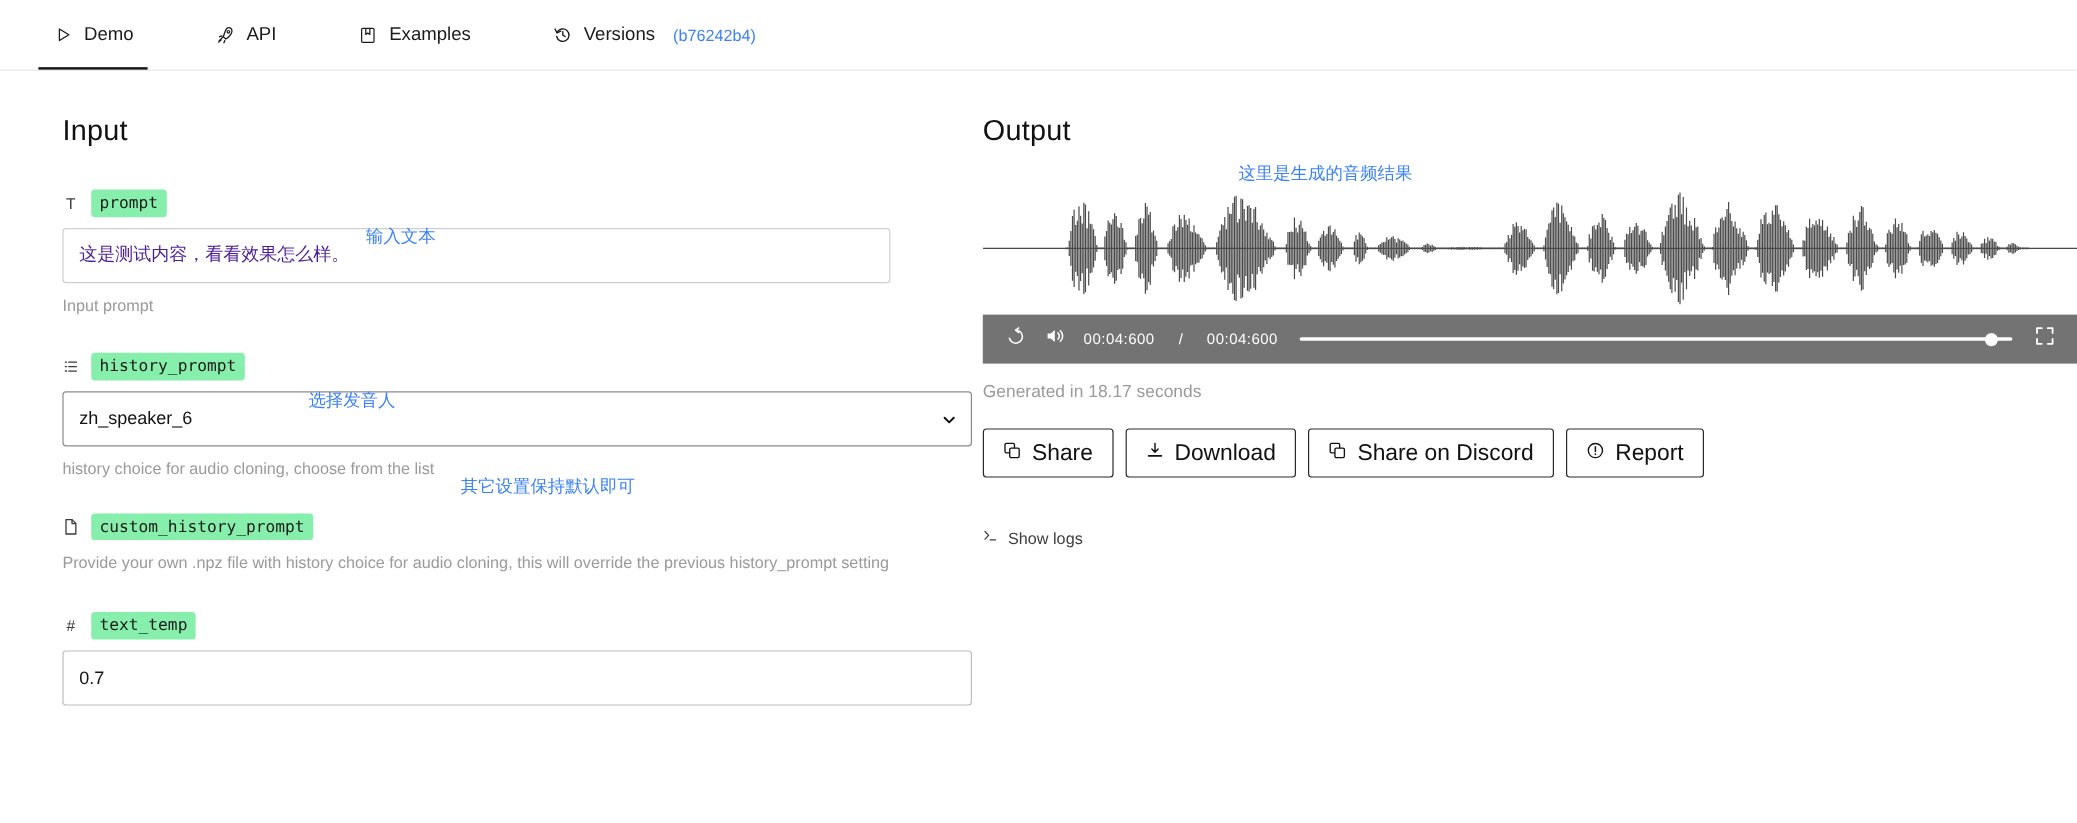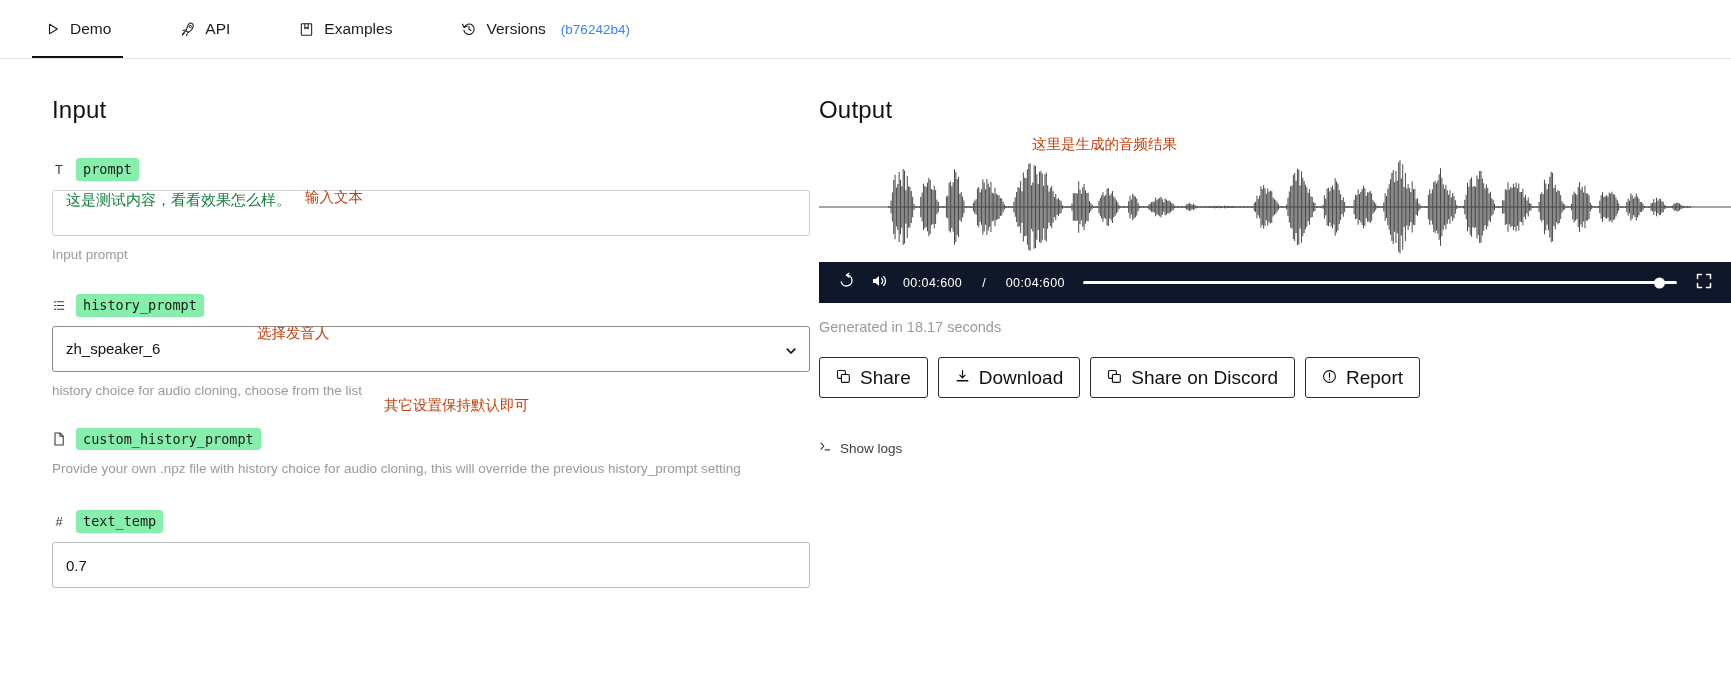--- a/index.html
+++ b/index.html
@@ -50,23 +50,23 @@
   .field-name {
     font-family: "DejaVu Sans Mono", monospace;
     font-size: 13.5px; color: #1a1a1a;
     background: #86efac; padding: 3px 7px; border-radius: 3px; line-height: 1.25;
   }
   .help {
     font-size: 13.5px; color: #9a9a9a; margin-top: 9px; line-height: 1.55; max-width: 760px;
   }
 
   .textbox {
-    width: 758px; height: 46px; border: 1px solid #cfcfcf; border-radius: 3px;
-    display: flex; align-items: flex-start; padding: 0 13px;
-    font-size: 15px; color: #15803d; background: #fff;
+    width: 690px; height: 46px; border: 1px solid #cfcfcf; border-radius: 3px;
+    display: flex; align-items: center; padding: 0 13px;
+    font-size: 15px; color: #4c1d95; background: #fff;
   }
   .numberbox {
     width: 758px; height: 46px; border: 1px solid #bdbdbd; border-radius: 3px;
     display: flex; align-items: center; padding: 0 13px;
     font-size: 15px; color: #121212; background: #fff;
   }
   .selectbox {
     position: relative; width: 758px; height: 46px;
     border: 1px solid #8c8c8c; border-radius: 3px; background: #fff;
     display: flex; align-items: center; padding: 0 13px;
@@ -78,30 +78,30 @@
   }
   .dropzone {
     width: 758px; height: 50px;
     border: 1px dashed #c9c9c9; border-radius: 3px; background: #fff;
     display: flex; align-items: center; gap: 8px; padding: 0 14px;
     font-size: 14.5px; color: #a6a6a6;
   }
 
   
   .annot {
-    position: absolute; color: #c2410c; font-size: 14.5px;
+    position: absolute; color: #3b82f6; font-size: 14.5px;
     font-family: "Liberation Sans", sans-serif; white-space: nowrap;
   }
 
   
   .player { position: absolute; left: 819px; top: 152px; width: 912px; }
   .wave { position: relative; width: 912px; height: 110px; background: #ffffff; overflow: hidden; }
   .wave svg { display: block; }
   .controls {
-    width: 912px; height: 41px; background: #0f172a;
+    width: 912px; height: 41px; background: #737373;
     display: flex; align-items: center; gap: 0; padding: 0 10px; color: #fff;
   }
   .ctl-btn {
     width: 34px; height: 30px; display: flex; align-items: center; justify-content: center;
     cursor: pointer;
   }
   .time {
     font-size: 12.5px; color: #ffffff; letter-spacing: .4px;
     font-family: "Liberation Sans", sans-serif; padding: 0 6px;
   }

